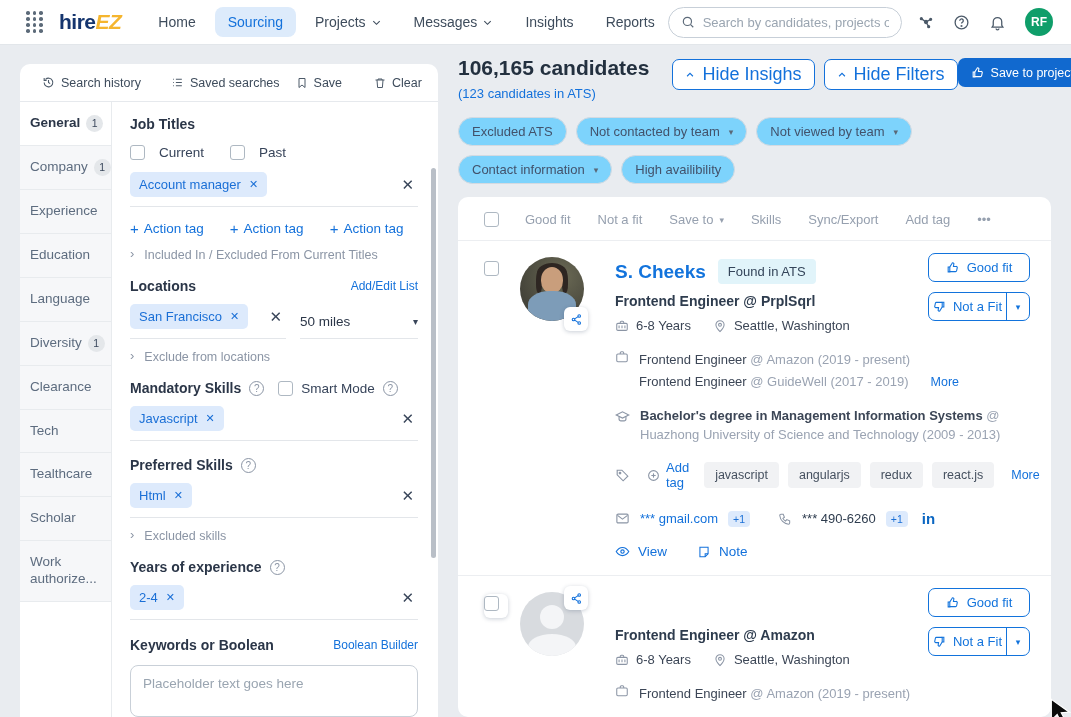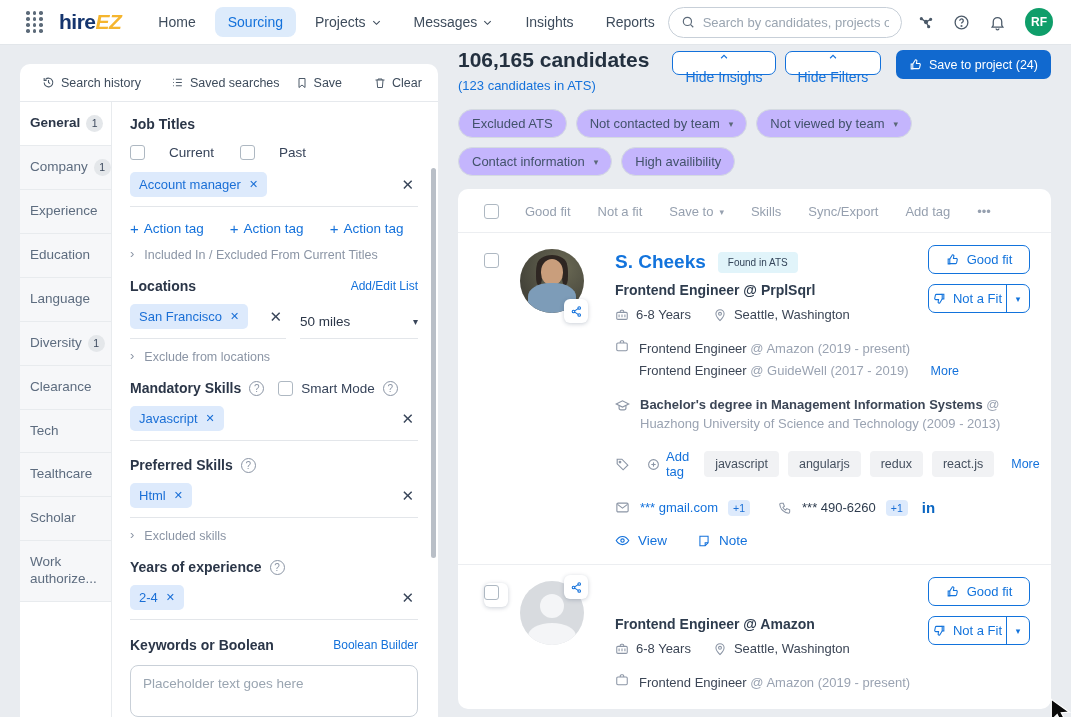--- a/index.html
+++ b/index.html
@@ -45,21 +45,21 @@
           display:flex; align-items:center; gap:6px; cursor:pointer; line-height:1.25; }
   .rtab.active { background:#fff; color:#2b3648; font-weight:bold; }
   .rtab .badge { min-width:17px; height:17px; border-radius:50%; background:#e4e7ea; color:#39465a; font-size:10.5px;
                  display:flex; align-items:center; justify-content:center; font-weight:normal; }
   .f-content { flex:1; padding:14px 20px 0 18px; position:relative; }
   .sec-title { font-size:14px; font-weight:bold; color:#2b3648; display:flex; align-items:center; gap:8px; }
   .sec-head { display:flex; align-items:center; }
   .sec-head .right-link { margin-left:auto; }
   .blue-link { color:#1371db; font-size:12px; cursor:pointer; }
   .cb-row { display:flex; align-items:center; gap:26px; margin:13px 0 2px; }
-  .cb-lab { display:flex; align-items:center; gap:24px; font-size:13.5px; color:#37445a; cursor:pointer; }
+  .cb-lab { display:flex; align-items:center; gap:14px; font-size:13.5px; color:#37445a; cursor:pointer; }
   .cb { width:15px; height:15px; border:1.5px solid #aeb8c2; border-radius:3px; background:#fff; flex:0 0 auto; }
   .tagrow { display:flex; align-items:center; border-bottom:1px solid #e3e6ea; padding:10px 0 9px; }
   .tag { background:#ddeafc; color:#1a6fd6; font-size:13px; border-radius:5px; padding:5px 9px;
          display:inline-flex; align-items:center; gap:8px; cursor:default; white-space:nowrap; }
   .tag .x { cursor:pointer; font-size:11px; color:#1a6fd6; }
   .row-x { margin-left:auto; color:#39465a; font-size:15px; cursor:pointer; padding:0 4px; }
   .action-tags { display:flex; gap:26px; margin:13px 0 10px; }
   .a-tag { color:#1371db; font-size:13.5px; display:flex; align-items:center; gap:5px; cursor:pointer; }
   .a-tag b { font-size:15px; font-weight:normal; }
   .collapsed { display:flex; align-items:center; gap:10px; color:#8b95a5; font-size:12.5px; margin:10px 0 16px; cursor:pointer; }
@@ -72,53 +72,53 @@
   .help { width:15px; height:15px; border:1.2px solid #8b95a5; border-radius:50%; color:#8b95a5; font-size:10px;
           display:inline-flex; align-items:center; justify-content:center; font-weight:normal; cursor:pointer; }
   .smart { display:flex; align-items:center; gap:8px; font-size:13.5px; color:#37445a; font-weight:normal; margin-left:6px; }
   .kw-box { border:1px solid #c9d0d8; border-radius:8px; margin-top:12px; height:52px; padding:10px 12px; }
   .kw-box textarea { border:none; outline:none; resize:none; width:100%; font-size:13.5px; color:#3e4c5c;
                      font-family:"Liberation Sans",sans-serif; }
   .kw-box textarea::placeholder { color:#9aa5b1; }
   .scroll-thumb { position:absolute; right:2px; top:104px; width:5px; height:390px; background:#b9bfc7; border-radius:3px; }
 
   
-  .results { position:absolute; left:458px; top:48px; width:593px; }
+  .results { position:absolute; left:458px; top:56px; width:593px; }
   .r-head { display:flex; align-items:flex-start; }
   .r-count-wrap { margin-right:14px; }
   .r-count { font-size:21px; font-weight:bold; color:#23303f; white-space:nowrap; }
   .r-ats { font-size:13px; color:#1371db; margin-top:6px; cursor:pointer; }
-  .hide-btn { border:1px solid #1371db; color:#1371db; background:#fff; border-radius:7px; height:24px;
-              padding:0 12px; font-size:14px; display:flex; align-items:center; gap:7px; cursor:pointer;
-              margin:3px 0 0 9px; white-space:nowrap; font-family:"Liberation Sans",sans-serif;flex-direction:column; }
+  .hide-btn { border:1px solid #1371db; color:#1371db; background:#fff; border-radius:7px; height:31px;
+              padding:0 12px; font-size:18px; display:flex; align-items:center; gap:7px; cursor:pointer;
+              margin:3px 0 0 9px; white-space:nowrap; font-family:"Liberation Sans",sans-serif; }
   .save-proj { margin-left:auto; background:#1169cf; color:#fff; border:none; border-radius:7px; height:29px;
                padding:0 13px; font-size:12.5px; display:flex; align-items:center; gap:7px; cursor:pointer;
                margin-top:2px; white-space:nowrap; font-family:"Liberation Sans",sans-serif; }
   .chips { display:flex; flex-wrap:wrap; gap:9px; margin-top:16px; width:540px; }
-  .chip { border:1px solid #d4dae1; background:#c4b5fd; border-radius:15px; height:29px; padding:0 13px;
+  .chip { border:1px solid #d4dae1; background:#7dd3fc; border-radius:15px; height:29px; padding:0 13px;
           font-size:13px; color:#42526b; display:flex; align-items:center; gap:7px; cursor:pointer; white-space:nowrap; }
   .chip .caret-dn { margin-left:2px; font-size:9px; color:#5a6878; }
 
   .list-card { background:#fff; border-radius:10px; margin-top:13px; height:520px; overflow:hidden; }
   .l-toolbar { display:flex; align-items:center; gap:0; padding:15px 20px 13px 26px; border-bottom:1px solid #eceef1; }
   .l-toolbar .cb { margin-right:26px; cursor:pointer; }
   .t-act { font-size:13px; color:#96a0af; margin-right:27px; cursor:pointer; display:flex; align-items:center; gap:6px; white-space:nowrap; }
   .t-act .caret-dn { font-size:9px; color:#96a0af; }
 
   .cand { position:relative; padding:18px 20px 16px 26px; }
   .cand + .cand { border-top:1px solid #eceef1; }
   .cand .cb { position:absolute; left:26px; top:20px; cursor:pointer; }
   .c-avatar { position:absolute; left:62px; top:16px; width:64px; height:64px; border-radius:50%; overflow:hidden; }
   .share-badge { position:absolute; left:106px; top:66px; width:24px; height:24px; background:#fff; border-radius:6px;
                  box-shadow:0 1px 4px rgba(40,60,90,.25); display:flex; align-items:center; justify-content:center;
                  color:#1371db; cursor:pointer; }
   .c-main { margin-left:131px; margin-right:16px; }
   .c-namerow { display:flex; align-items:center; gap:12px; }
   .c-name { font-size:19px; font-weight:bold; color:#1273dc; cursor:pointer; }
-  .ats-badge { background:#e1f4fa; color:#34455a; font-size:10px; padding:5px 10px; border-radius:4px; }
+  .ats-badge { background:#e1f4fa; color:#34455a; font-size:13px; padding:5px 10px; border-radius:4px; }
   .c-headline { font-size:14px; font-weight:bold; color:#2e3c4e; margin-top:9px; }
   .c-meta { display:flex; align-items:center; gap:22px; margin-top:9px; font-size:13px; color:#3c4656; }
   .c-meta .mi { display:flex; align-items:center; gap:7px; }
   .c-meta svg { color:#8b95a5; }
   .c-exp { display:flex; gap:10px; margin-top:16px; font-size:13px; }
   .c-exp svg { color:#8b95a5; margin-top:1px; }
   .exp-line { line-height:1.7; }
   .exp-role { color:#3c4656; }
   .exp-rest { color:#9aa3b2; }
   .more-link { color:#1371db; font-size:12.5px; margin-left:22px; cursor:pointer; }

